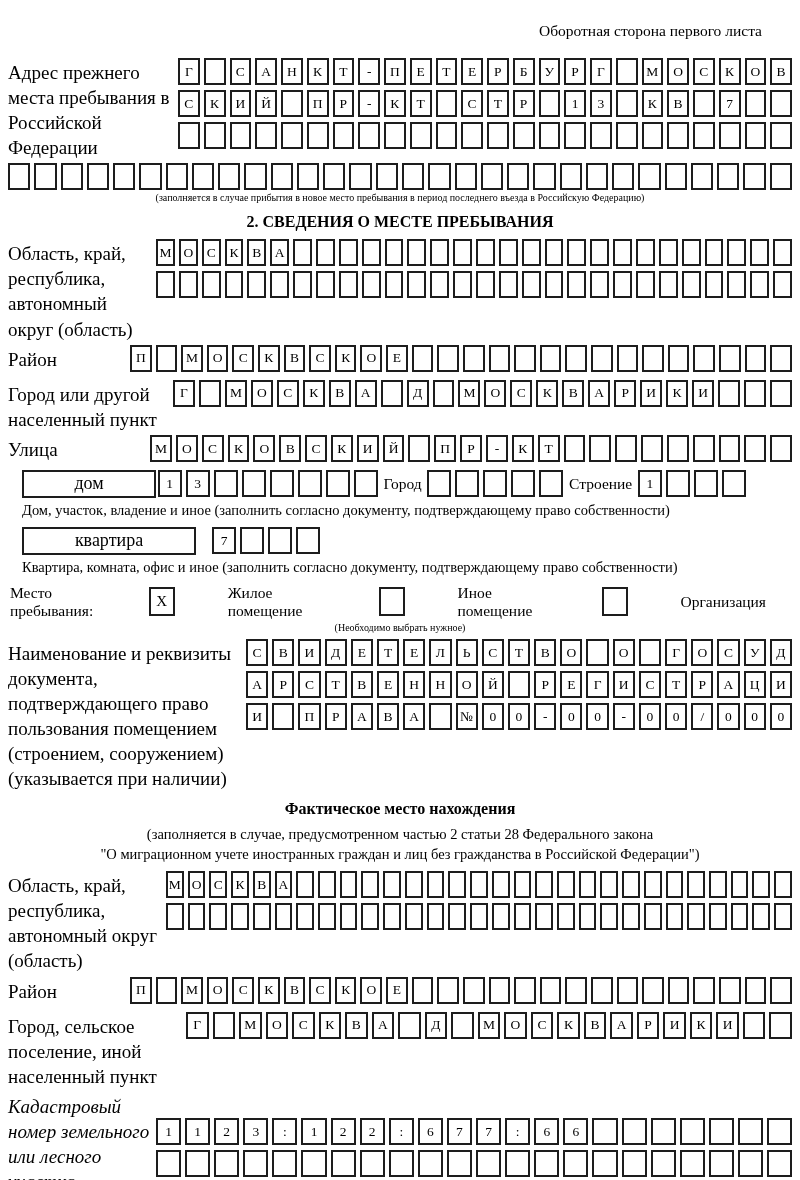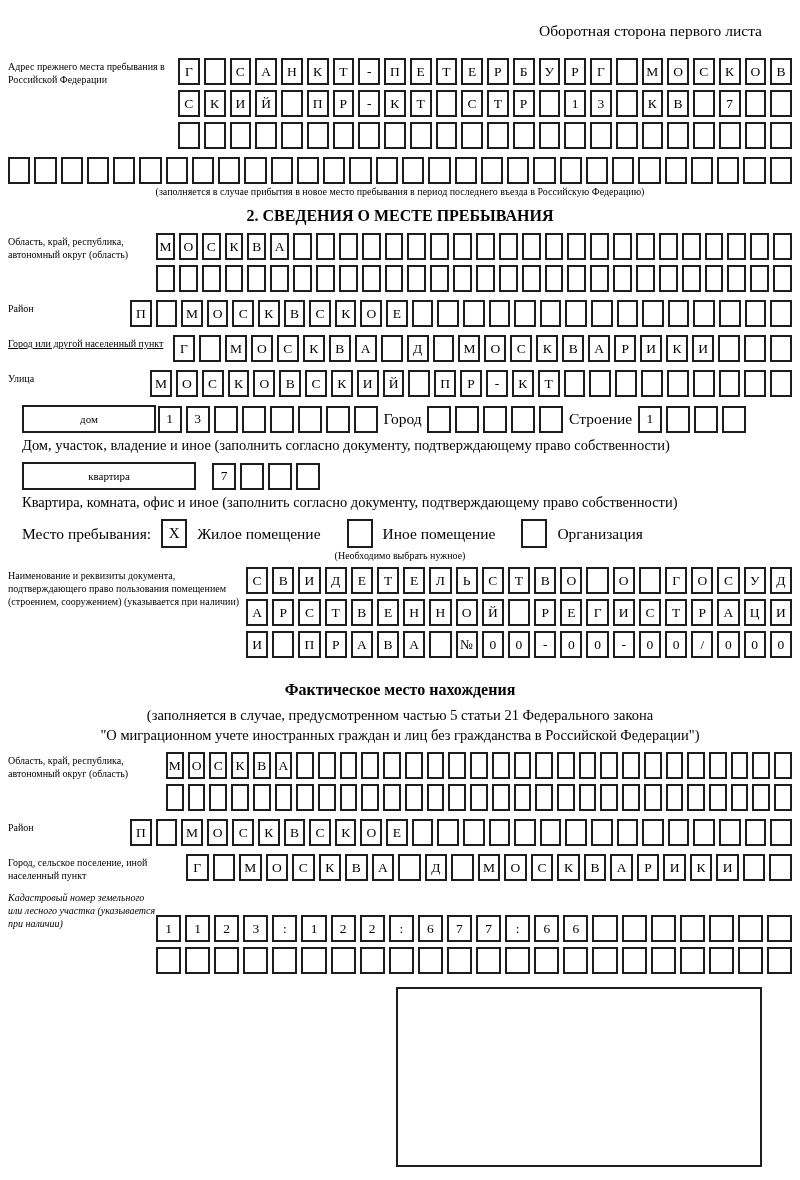--- a/index.html
+++ b/index.html
@@ -2,42 +2,42 @@
 <html><head>
 <meta charset="utf-8">
 <style>
   html,body{margin:0;padding:0;background:#fff;color:#000;}
   body{width:800px;height:1180px;font-family:"Liberation Serif",serif;overflow:hidden;}
   .page{padding:6px 8px 0 8px;box-sizing:border-box;width:800px;}
 
   .header-note{margin:16px 30px 18px 0;text-align:right;font-size:15.5px;}
 
   .field{display:flex;align-items:flex-start;margin-bottom:3px;}
-  .flabel{font-size:10px;line-height:1.32;flex:none;padding-top:2px;}
+  .flabel{font-size:19px;line-height:1.32;flex:none;padding-top:2px;}
   .fcells{flex:1;min-width:0;}
 
   .cellrow{display:flex;gap:4px;margin-bottom:5px;}
   .cell{flex:1;min-width:0;height:23px;border:2px solid #1d1d1d;display:flex;align-items:center;justify-content:center;font-size:13.5px;line-height:1;background:#fff;}
   .fixcells{display:flex;gap:4px;}
   .fixcells .cell{flex:none;width:20px;}
 
   .fullrow{margin:0 0 2px 0;}
 
   .note{font-size:10px;text-align:center;margin:2px 0 10px 0;}
   .note-left{font-size:14.5px;margin:0 0 8px 14px;}
 
   .sec-title{font-size:16px;font-weight:bold;text-align:center;margin:6px 0 8px 0;}
 
-  .named-box{border:2px solid #1d1d1d;height:24px;display:flex;align-items:center;justify-content:center;font-size:11px;background:#fff;flex:none;}
+  .named-box{border:2px solid #1d1d1d;height:24px;display:flex;align-items:center;justify-content:center;font-size:18px;background:#fff;flex:none;}
   .inline-label{font-size:15.5px;white-space:nowrap;padding:0 4px;}
 
   .house-row{display:flex;align-items:center;justify-content:space-between;margin:0 46px 4px 14px;}
   .apt-row{display:flex;align-items:center;gap:16px;margin:2px 0 4px 14px;}
 
-  .stay-row{display:flex;align-items:center;margin:4px 0 2px 14px;font-size:15.5px;}
+  .stay-row{display:flex;align-items:center;margin:4px 0 2px 2px;font-size:15.5px;gap:43px;}
   .checkbox{width:22px;height:25px;border:2px solid #1d1d1d;display:flex;align-items:center;justify-content:center;font-size:15px;flex:none;background:#fff;}
   .stay-row .opt-label{margin:0 26px 0 10px;}
   .stay-row .lead{margin-right:10px;}
 
   .fact-note{font-size:14.5px;text-align:center;margin:0 0 3px 0;}
 
   .stamp-wrap{margin-top:8px;}
   .stamp-box{margin-left:388px;width:362px;height:176px;border:2.5px solid #1d1d1d;background:#fff;}
 </style>
 </head>
@@ -260,21 +260,21 @@
           <div class="cell"></div>
           <div class="cell"></div>
           <div class="cell"></div>
           <div class="cell"></div>
           <div class="cell"></div>
         </div>
     </div>
   </div>
 
   <div class="field">
-    <div class="flabel" style="width:165px;text-decoration:underline;">Город или другой населенный пункт</div>
+    <div class="flabel" style="width:165px;">Город или другой населенный пункт</div>
     <div class="fcells">
       <div class="cellrow">
           <div class="cell">Г</div>
           <div class="cell"></div>
           <div class="cell">М</div>
           <div class="cell">О</div>
           <div class="cell">С</div>
           <div class="cell">К</div>
           <div class="cell">В</div>
           <div class="cell">А</div>
@@ -451,22 +451,22 @@
           <div class="cell">0</div>
           <div class="cell">0</div>
           <div class="cell">/</div>
           <div class="cell">0</div>
           <div class="cell">0</div>
           <div class="cell">0</div>
         </div>
     </div>
   </div>
 
-  <div class="sec-title" style="margin-top:18px;">Фактическое место нахождения</div>
-  <div class="fact-note">(заполняется в случае, предусмотренном частью 5 статьи 21 Федерального закона</div>
+  <div class="sec-title" style="margin-top:9px;">Фактическое место нахождения</div>
+  <div class="fact-note">(заполняется в случае, предусмотренном частью 2 статьи 28 Федерального закона</div>
   <div class="fact-note" style="margin-bottom:8px;">"О миграционном учете иностранных граждан и лиц без гражданства в Российской Федерации")</div>
 
   <div class="field">
     <div class="flabel" style="width:158px;">Область, край, республика, автономный округ (область)</div>
     <div class="fcells">
       <div class="cellrow">
           <div class="cell">М</div>
           <div class="cell">О</div>
           <div class="cell">С</div>
           <div class="cell">К</div>

